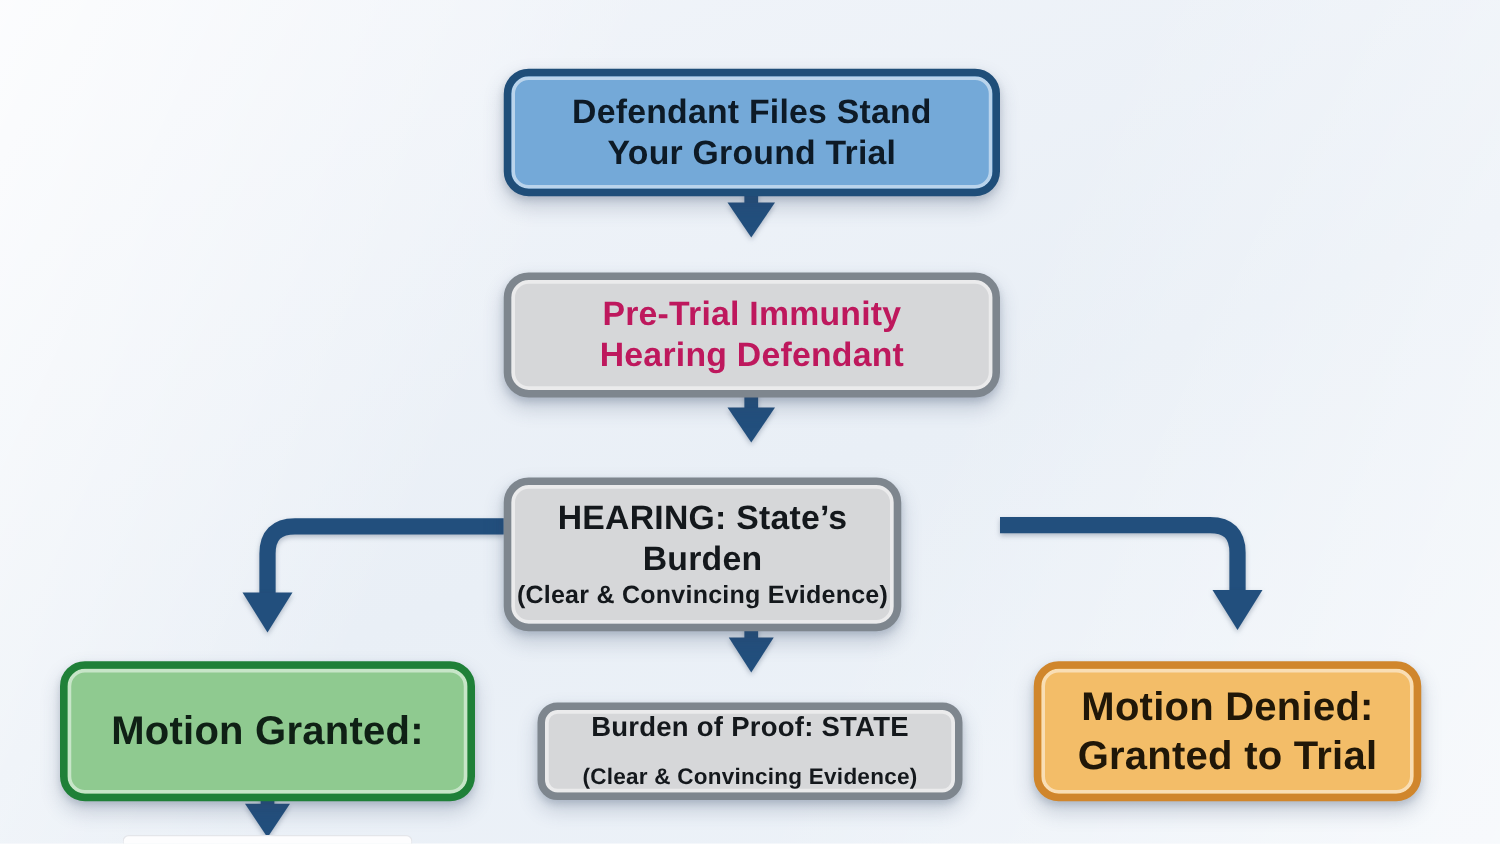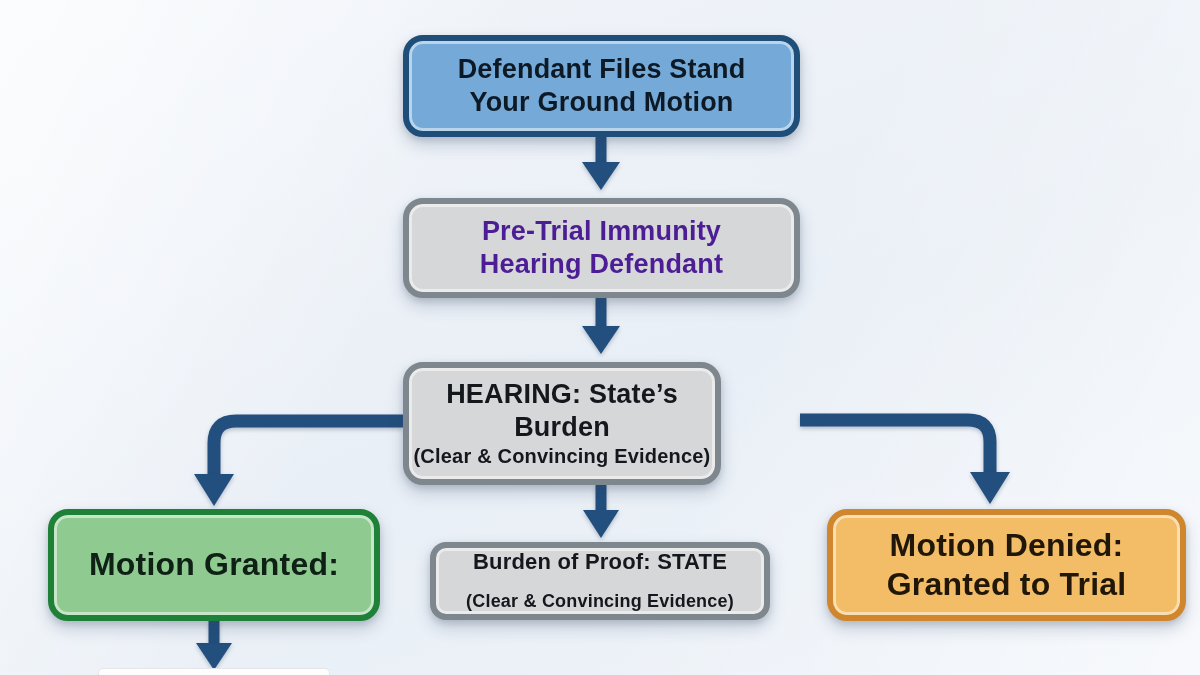--- a/index.html
+++ b/index.html
@@ -44,33 +44,34 @@
     justify-content: center;
     align-items: center;
     text-align: center;
     font-weight: bold;
     letter-spacing: 0.2px;
     line-height: 1.22;
     box-shadow:
       inset 0 0 0 3px rgba(255,255,255,0.5),
       0 8px 16px rgba(50,70,100,0.22),
       0 3px 6px rgba(50,70,100,0.18);
+    margin-top: 20px;
   }
   .node .ln-lg { font-size: 27px; }
   .node .ln-xl { font-size: 32px; }
   .node .ln-md { font-size: 22px; }
   .node .ln-sm { font-size: 20px; }
   .node .ln-xs { font-size: 18px; }
 
   #node-0 { left: 403px; top:  35px; width: 397px; height: 102px; }
   #node-1 { left: 403px; top: 198px; width: 397px; height: 100px; }
   #node-2 { left: 403px; top: 362px; width: 318px; height: 123px; }
   #node-3 { left:  48px; top: 509px; width: 332px; height: 112px; }
   #node-4 { left: 430px; top: 542px; width: 340px; height:  78px; border-radius: 16px; gap: 15px; }
-  #node-5 { left: 827px; top: 509px; width: 359px; height: 112px; }
+  #node-5 { left: 827px; top: 509px; width: 310px; height: 112px; }
 
   .partial-node {
     position: absolute;
     z-index: 2;
     left: 98px; top: 668px;
     width: 232px; height: 8px;
     box-sizing: border-box;
     border: 1px solid;
     border-bottom: none;
     border-radius: 5px 5px 0 0;
@@ -104,24 +105,24 @@
       <polygon class="edge-head" points="970,472 1010,472 990,504"></polygon>
     </g>
     <g>
       <path class="edge-path" stroke-width="11" d="M214,621 V645"></path>
       <polygon class="edge-head" points="196,643 232,643 214,670"></polygon>
     </g>
   </svg>
 
   <div id="node-0" class="node" style="background: rgb(116, 169, 216); border-color: rgb(31, 78, 121); color: rgb(13, 26, 38);">
     <span class="ln-lg">Defendant Files Stand</span>
-    <span class="ln-lg">Your Ground Motion</span>
+    <span class="ln-lg">Your Ground Trial</span>
   </div>
 
-  <div id="node-1" class="node" style="background: rgb(214, 215, 217); border-color: rgb(126, 134, 142); color: #4c1d95;">
+  <div id="node-1" class="node" style="background: rgb(214, 215, 217); border-color: rgb(126, 134, 142); color: #be185d;">
     <span class="ln-lg">Pre-Trial Immunity</span>
     <span class="ln-lg">Hearing Defendant</span>
   </div>
 
   <div id="node-2" class="node" style="background: rgb(214, 215, 217); border-color: rgb(126, 134, 142); color: rgb(20, 24, 28);">
     <span class="ln-lg">HEARING: State’s Burden</span>
     <span class="ln-sm">(Clear &amp; Convincing Evidence)</span>
   </div>
 
   <div id="node-3" class="node" style="background: rgb(143, 202, 144); border-color: rgb(31, 128, 56); color: rgb(15, 32, 21);">

